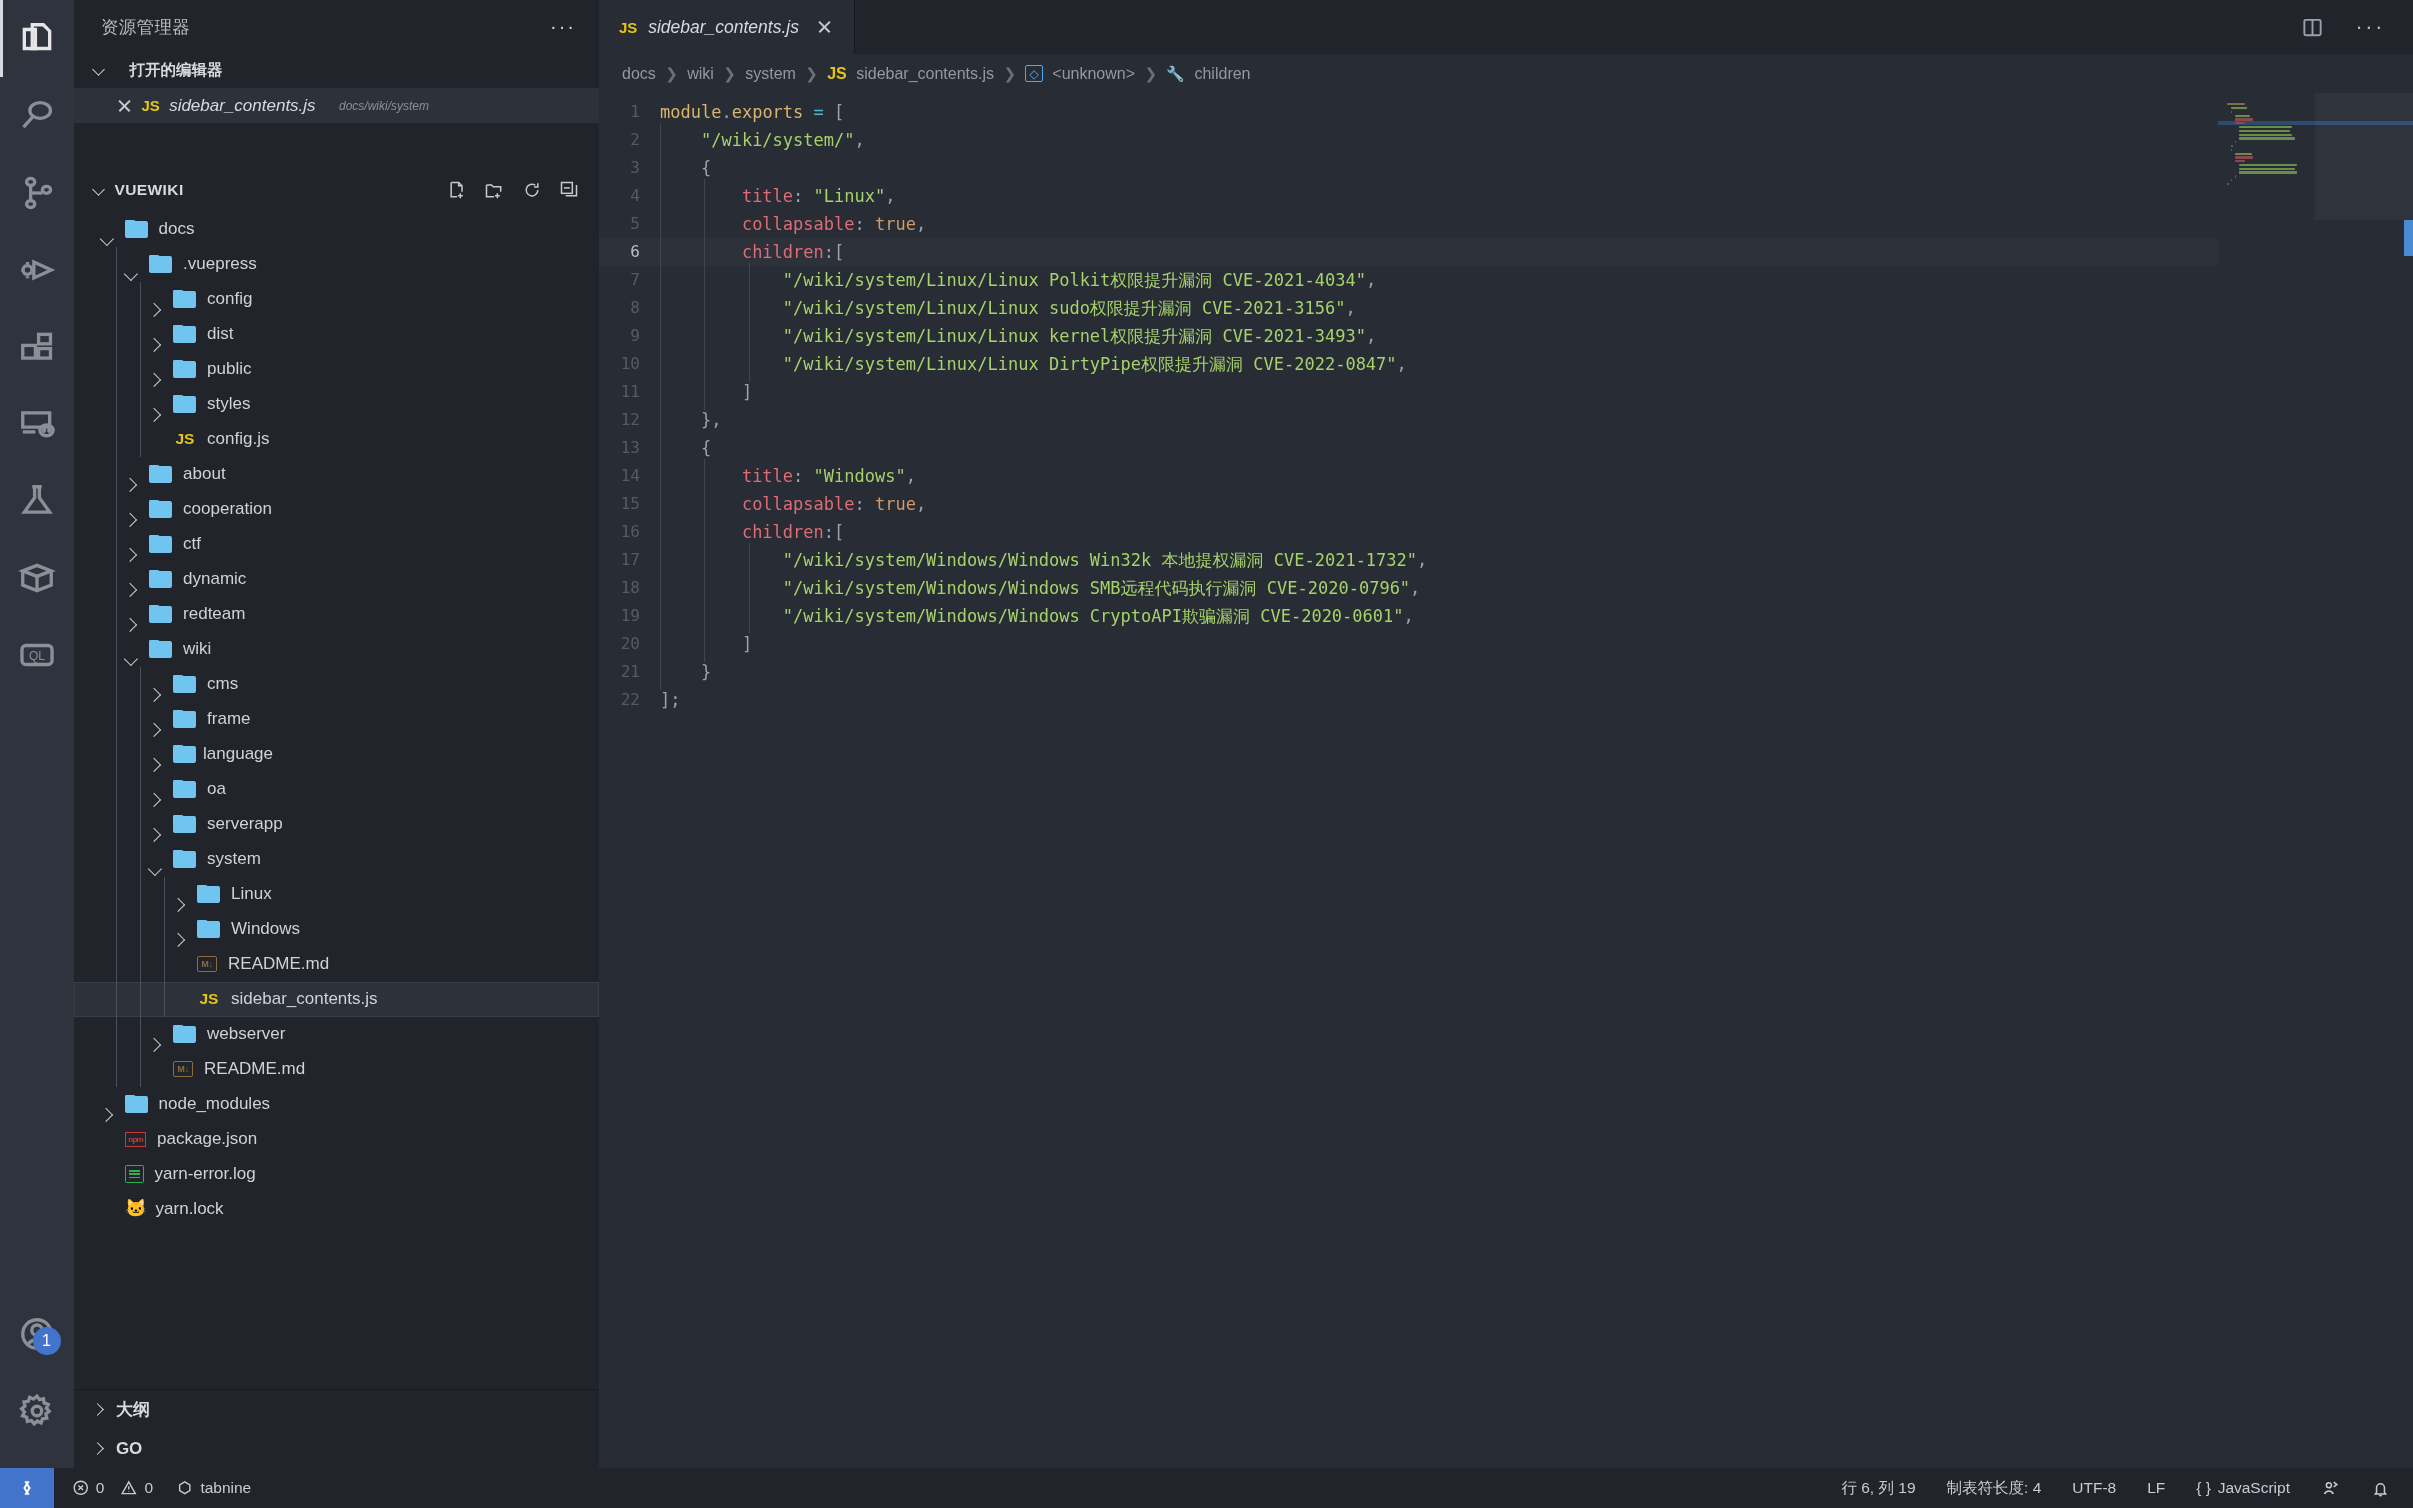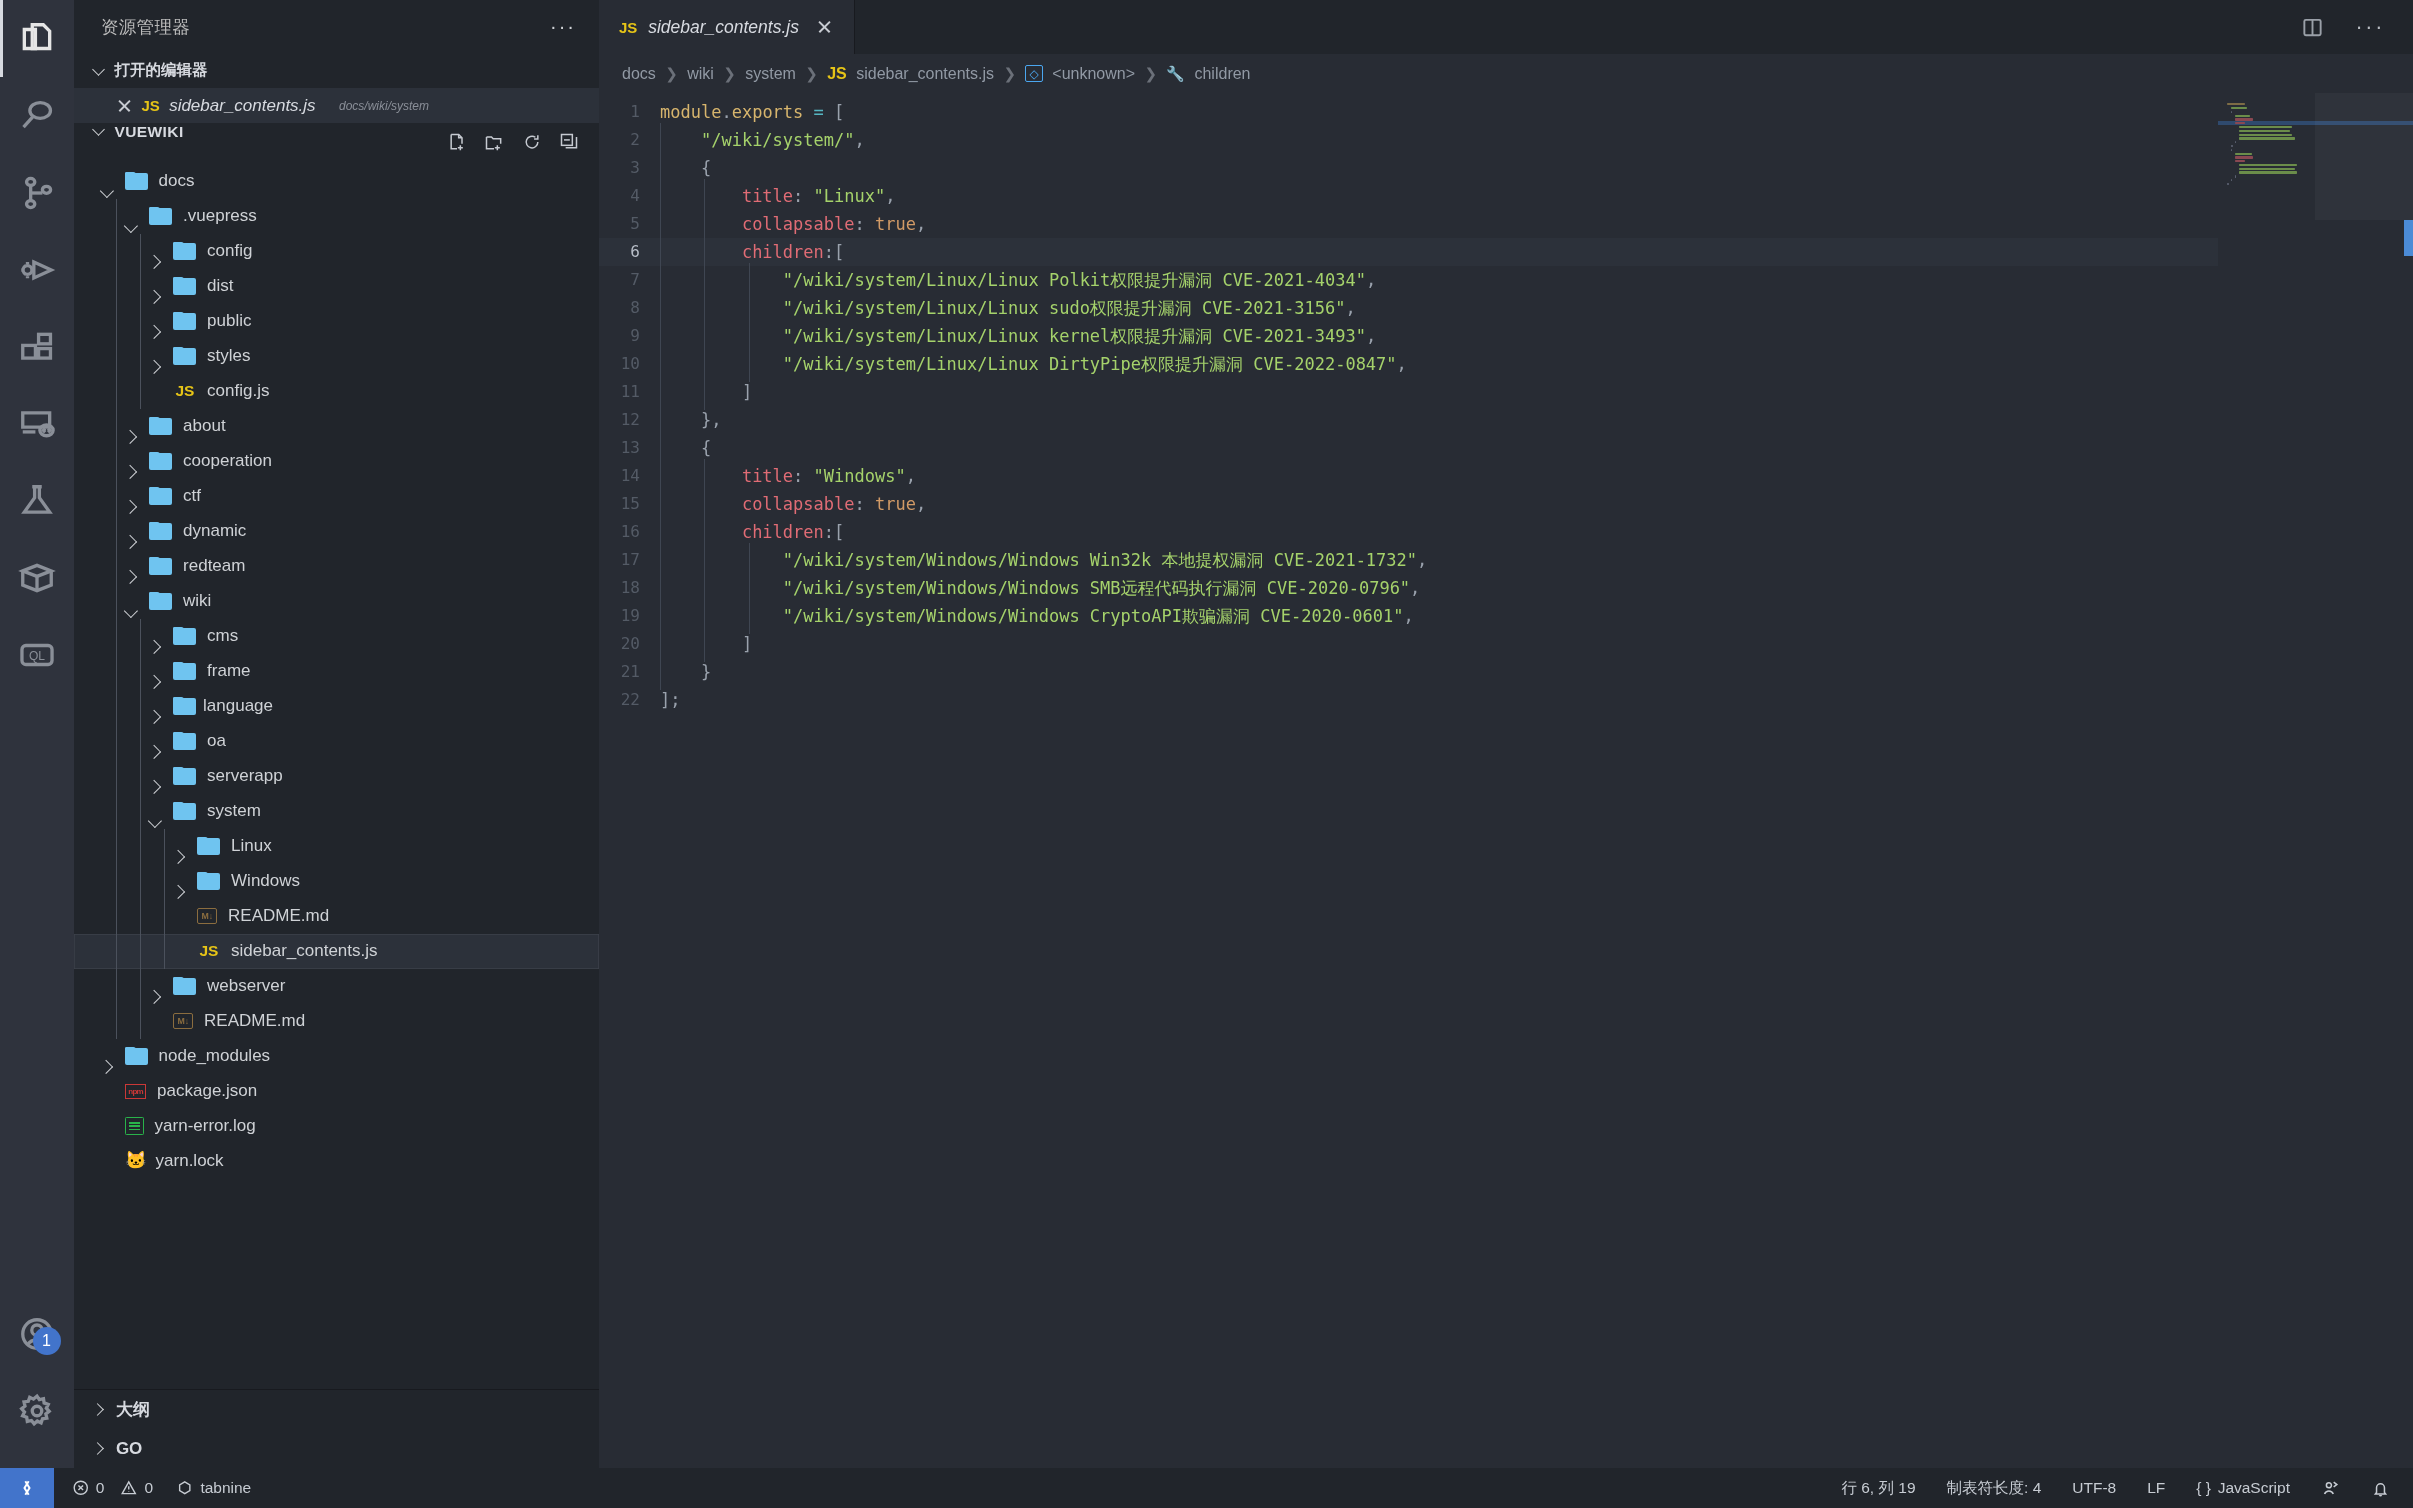--- a/index.html
+++ b/index.html
@@ -44,21 +44,21 @@
     background: #21252b; display: flex; flex-direction: column;
     min-height: 0;
   }
   .sb-title {
     height: 53px; display: flex; align-items: center;
     padding: 0 23px 0 27px; color: #bbbbbb; font-size: 17.5px; letter-spacing: 0.3px;
   }
   .sb-title .more { margin-left: auto; color: #cfd2d6; font-size: 20px; letter-spacing: 2px; line-height: 9.4px; }
 
   .section-head {
-    height: 35px; display: flex; align-items: center; gap: 8px;
+    height: 35px; display: flex; align-items: center; gap: 23px;
     padding-left: 17.5px; color: #d7dae0; font-size: 15.5px; font-weight: bold;
   }
   .chev { width: 15px; height: 15px; flex: 0 0 15px; position: relative; }
   .chev::before {
     content: ""; position: absolute; left: 2.7px; top: 2px;
     width: 8px; height: 8px; border-right: 1.8px solid #cfd2d6; border-bottom: 1.8px solid #cfd2d6;
     transform: rotate(45deg);
   }
   .chev.collapsed::before { transform: rotate(-45deg); left: 1.3px; top: 2.7px; }
 
@@ -70,22 +70,22 @@
   .close-x::before, .close-x::after {
     content: ""; position: absolute; left: 0.7px; top: 7.4px; width: 15px; height: 1.6px; background: #c8ccd2;
   }
   .close-x::before { transform: rotate(45deg); }
   .close-x::after  { transform: rotate(-45deg); }
   .js-badge { color: #e6c417; font-weight: bold; font-size: 15px; font-family: "Liberation Sans", sans-serif; }
   .oe-name { color: #d7dae0; font-size: 17px; font-style: italic; }
   .oe-path { color: #8a8f98; font-size: 12px; font-style: italic; margin-left: 14px; }
 
   .vuewiki-head {
-    height: 38px; display: flex; gap: 8px;
-    padding: 0 20px 0 17.5px; color: #d7dae0; font-size: 15.5px; font-weight: bold; letter-spacing: 0.4px;
+    height: 38px; display: flex; align-items: center; gap: 8px;
+    padding: 0 20px 0 17.5px; color: #d7dae0; font-size: 15.5px; font-weight: bold; letter-spacing: 0.4px; margin-top: 48px;
   }
   .vw-actions { margin-left: auto; display: flex; gap: 17.5px; align-items: center; }
   .vw-actions svg { width: 20px; height: 20px; stroke: #c6cad1; fill: none; stroke-width: 1.8; }
 
   .tree { flex: 1; overflow: hidden; padding-top: 2.7px; }
   .row {
     height: 35px; display: flex; align-items: center; gap: 6.7px;
     font-size: 17px; color: #cfd2d6; white-space: nowrap; position: relative;
   }
   .row.selected { background: #2c313a; box-shadow: inset 0 0 0 0.7px #3d424b; }

